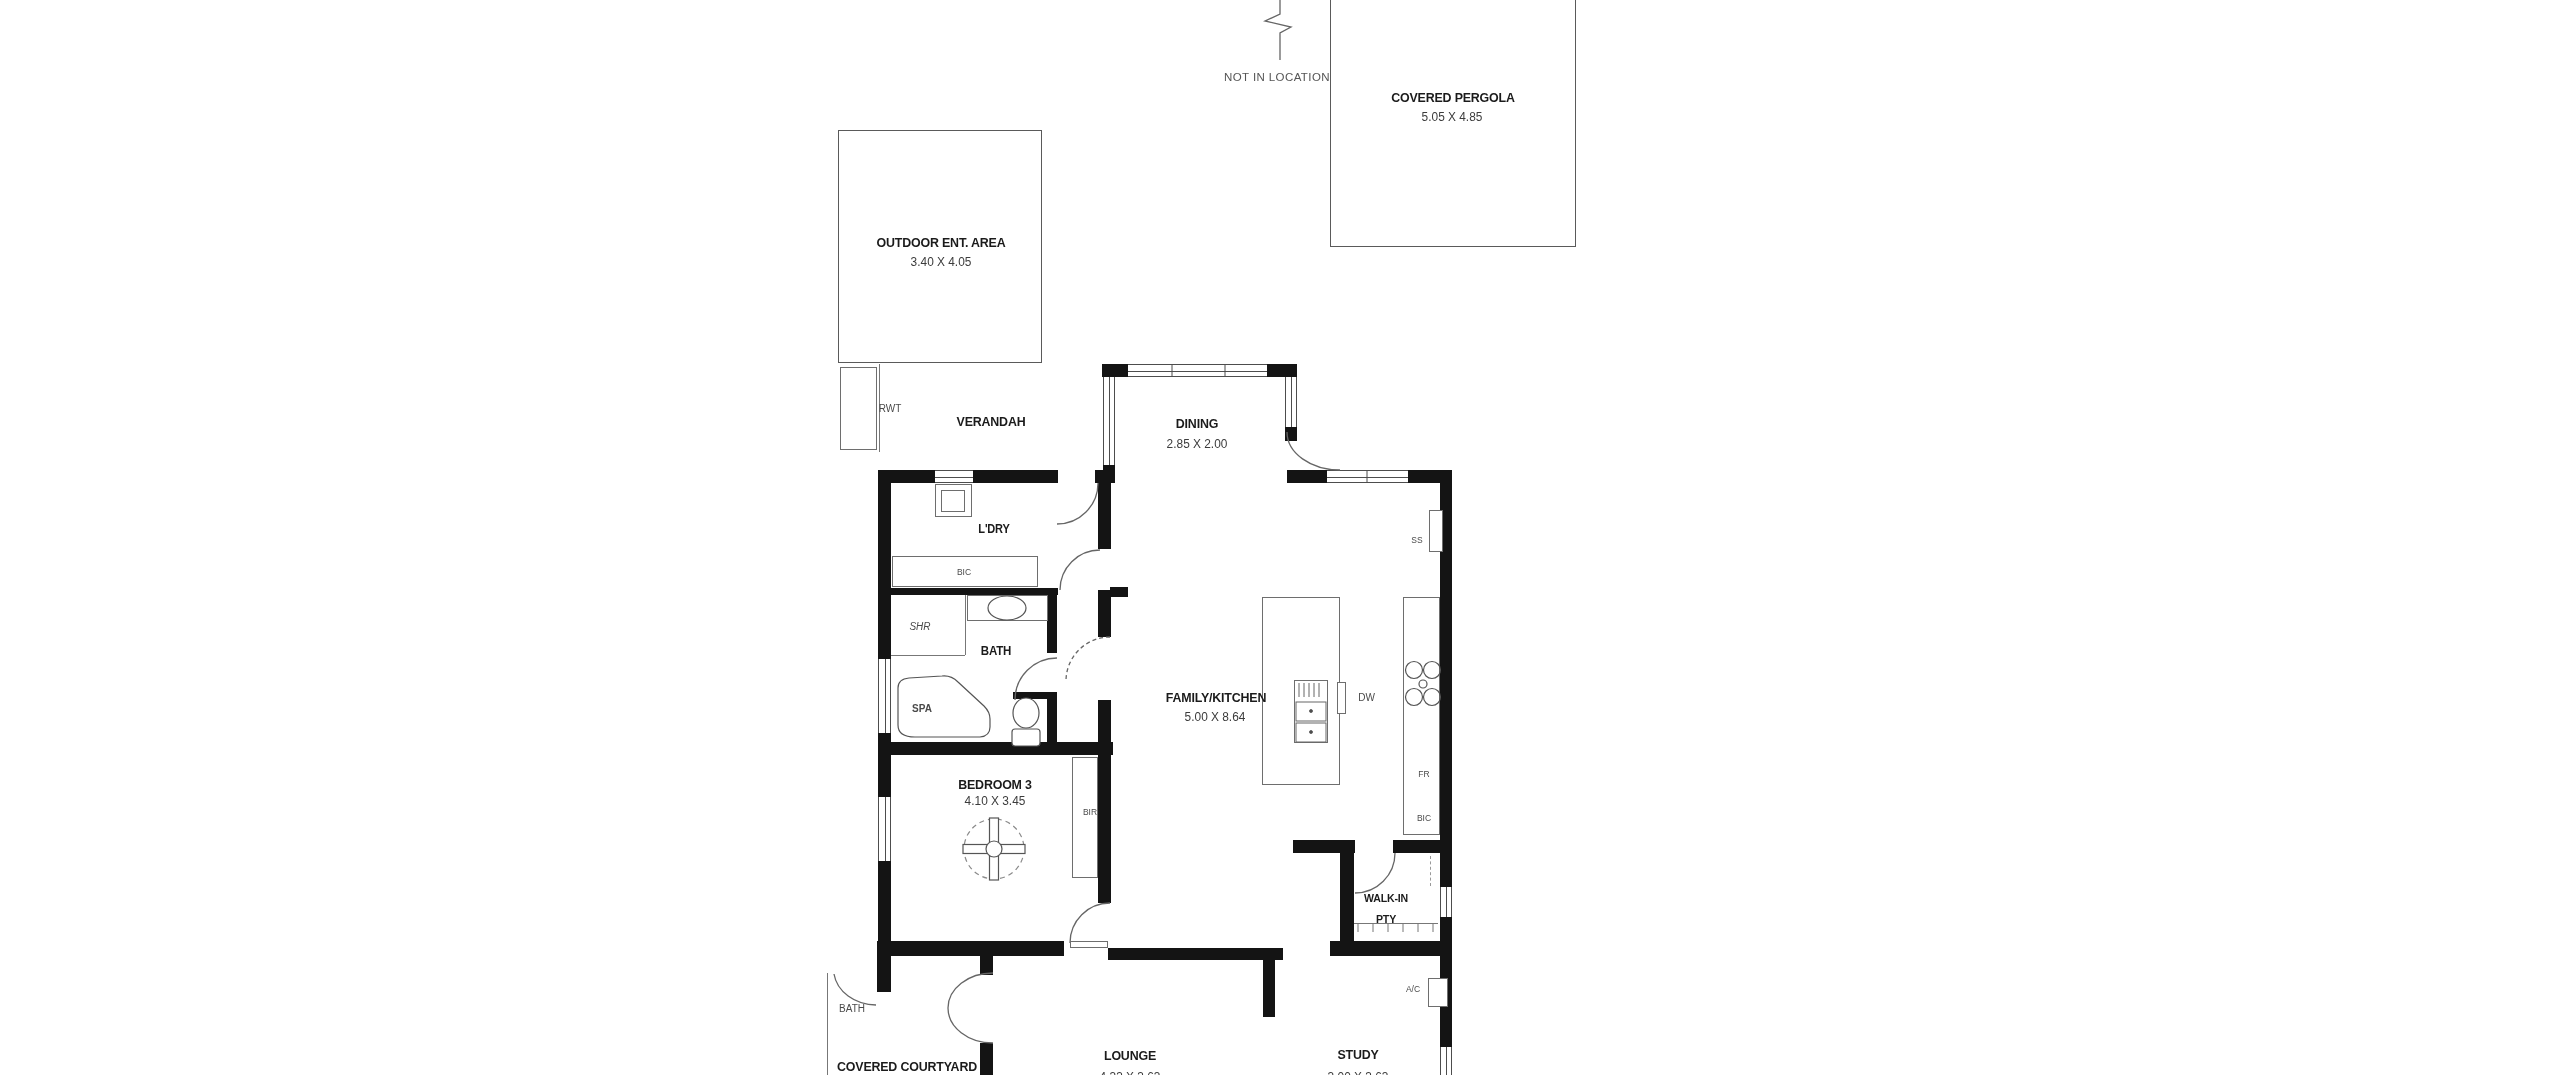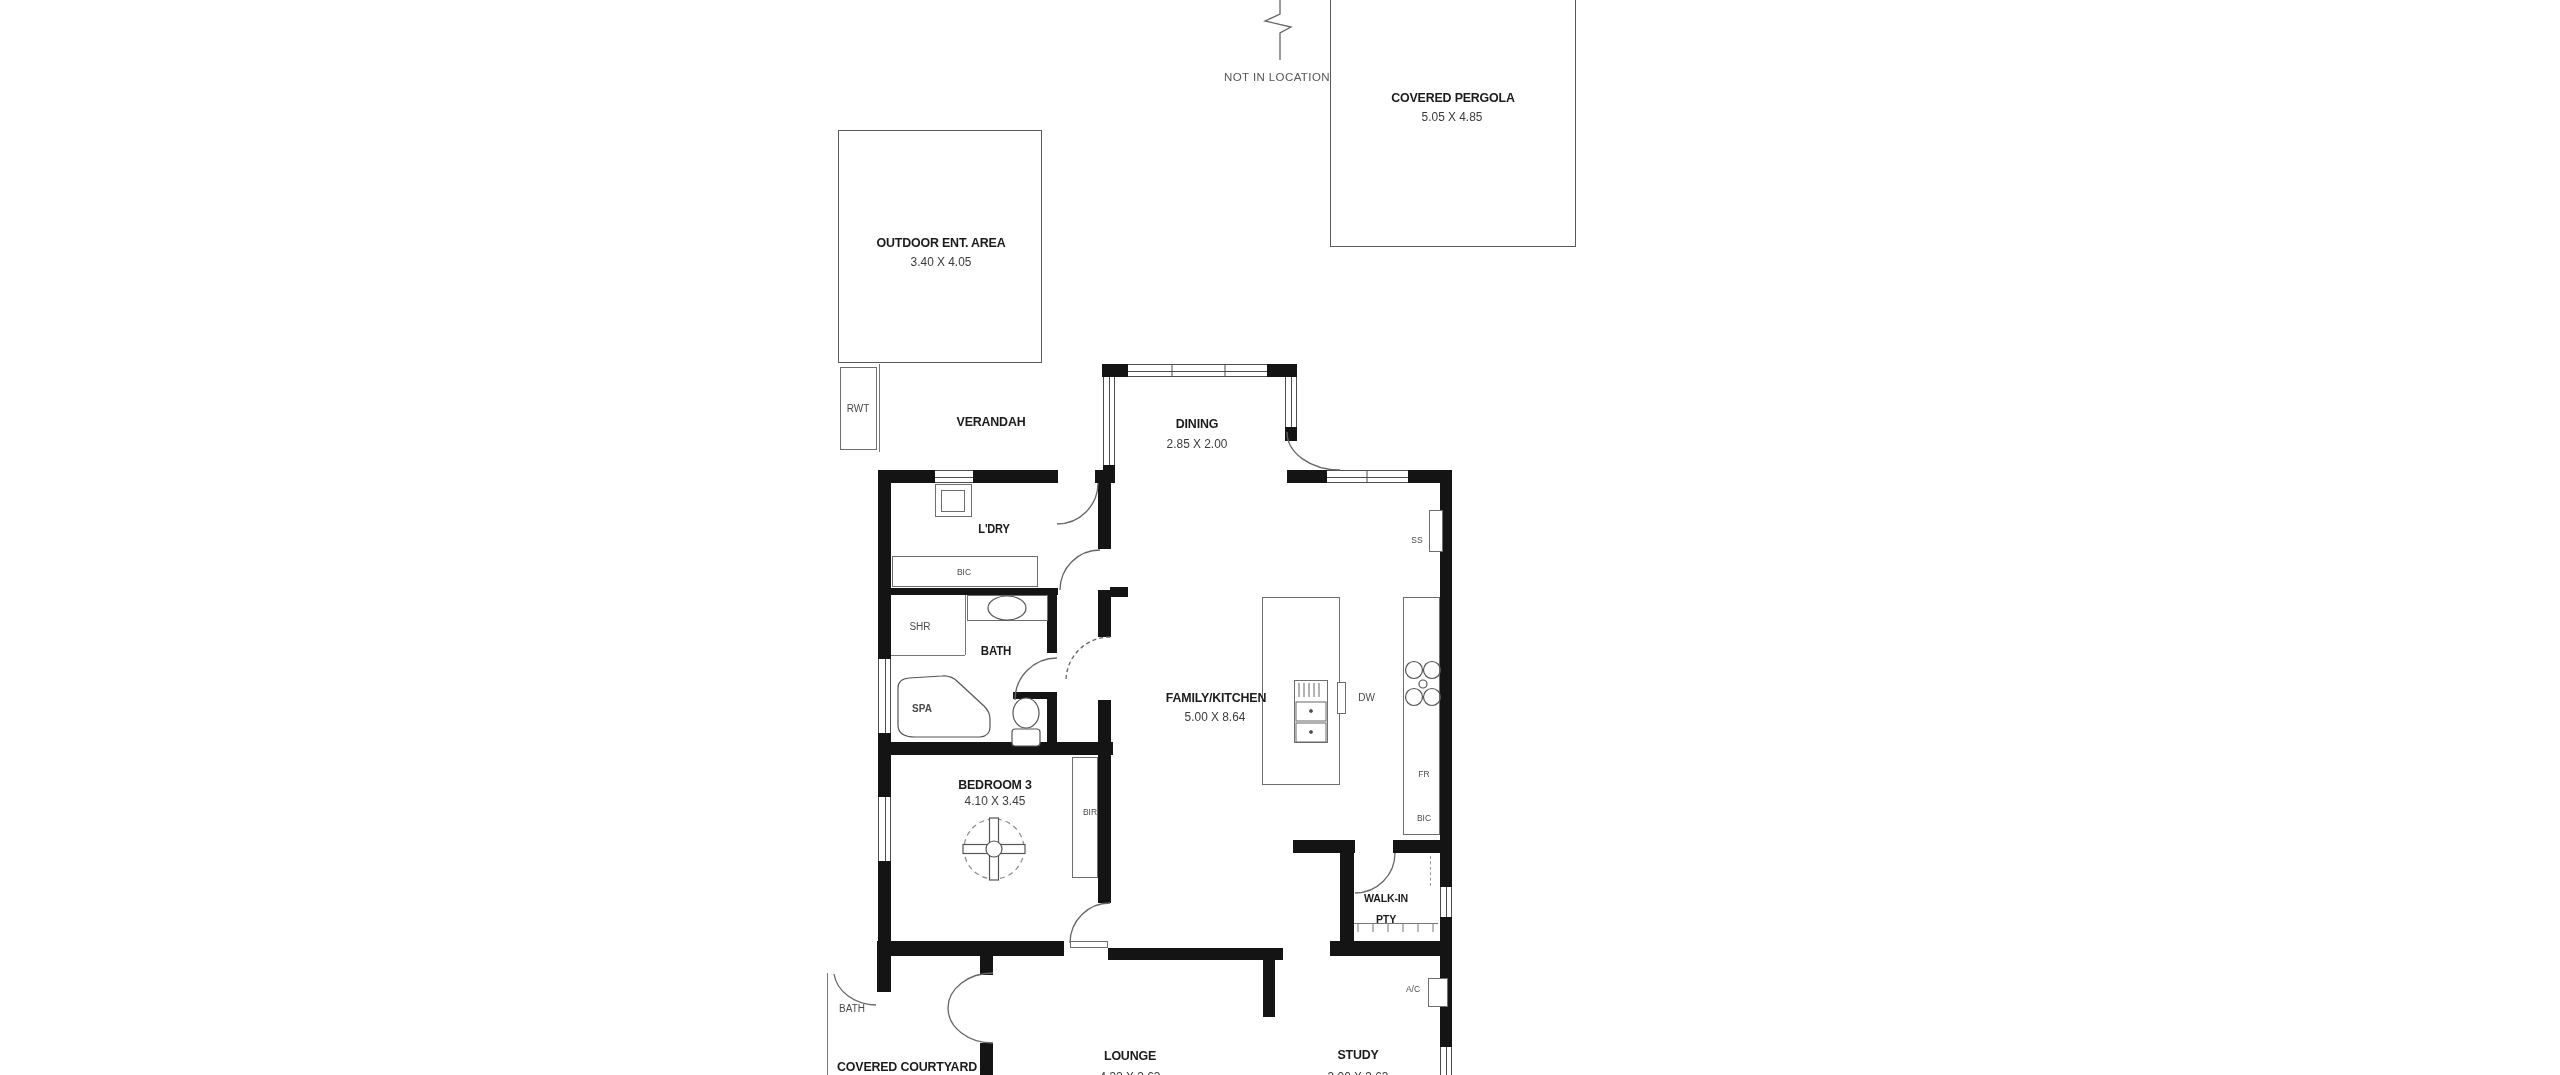--- a/index.html
+++ b/index.html
@@ -196,23 +196,23 @@
 
   <div class="rlabel" style="left:1130px;top:1055px;">LOUNGE</div>
   <div class="rdim" style="left:1130px;top:1077px;">4.33 X 3.63</div>
 
   <div class="rlabel" style="left:1358px;top:1054px;">STUDY</div>
   <div class="rdim" style="left:1358px;top:1077px;">3.00 X 3.63</div>
 
   <div class="rlabel" style="left:907px;top:1066px;">COVERED COURTYARD</div>
   <div class="slabel" style="left:852px;top:1008px;">BATH</div>
 
-  <div class="slabel" style="left:858px;top:408px;">RWT</div>
+  <div class="slabel" style="left:890px;top:408px;">RWT</div>
   <div class="xslabel" style="left:964px;top:572px;">BIC</div>
-  <div class="slabel" style="left:920px;top:626px;">SHR</div>
+  <div class="slabel" style="left:920px;top:626px;font-style:italic;">SHR</div>
   <div class="slabel" style="left:922px;top:708px;font-weight:bold;">SPA</div>
   <div class="xslabel" style="left:1090px;top:812px;">BIR</div>
   <div class="xslabel" style="left:1417px;top:540px;">SS</div>
   <div class="slabel" style="left:1357px;top:697px;padding-left:19px;">DW</div>
   <div class="xslabel" style="left:1424px;top:774px;">FR</div>
   <div class="xslabel" style="left:1424px;top:818px;">BIC</div>
   <div class="xslabel" style="left:1413px;top:989px;">A/C</div>
 
 </div>
 

